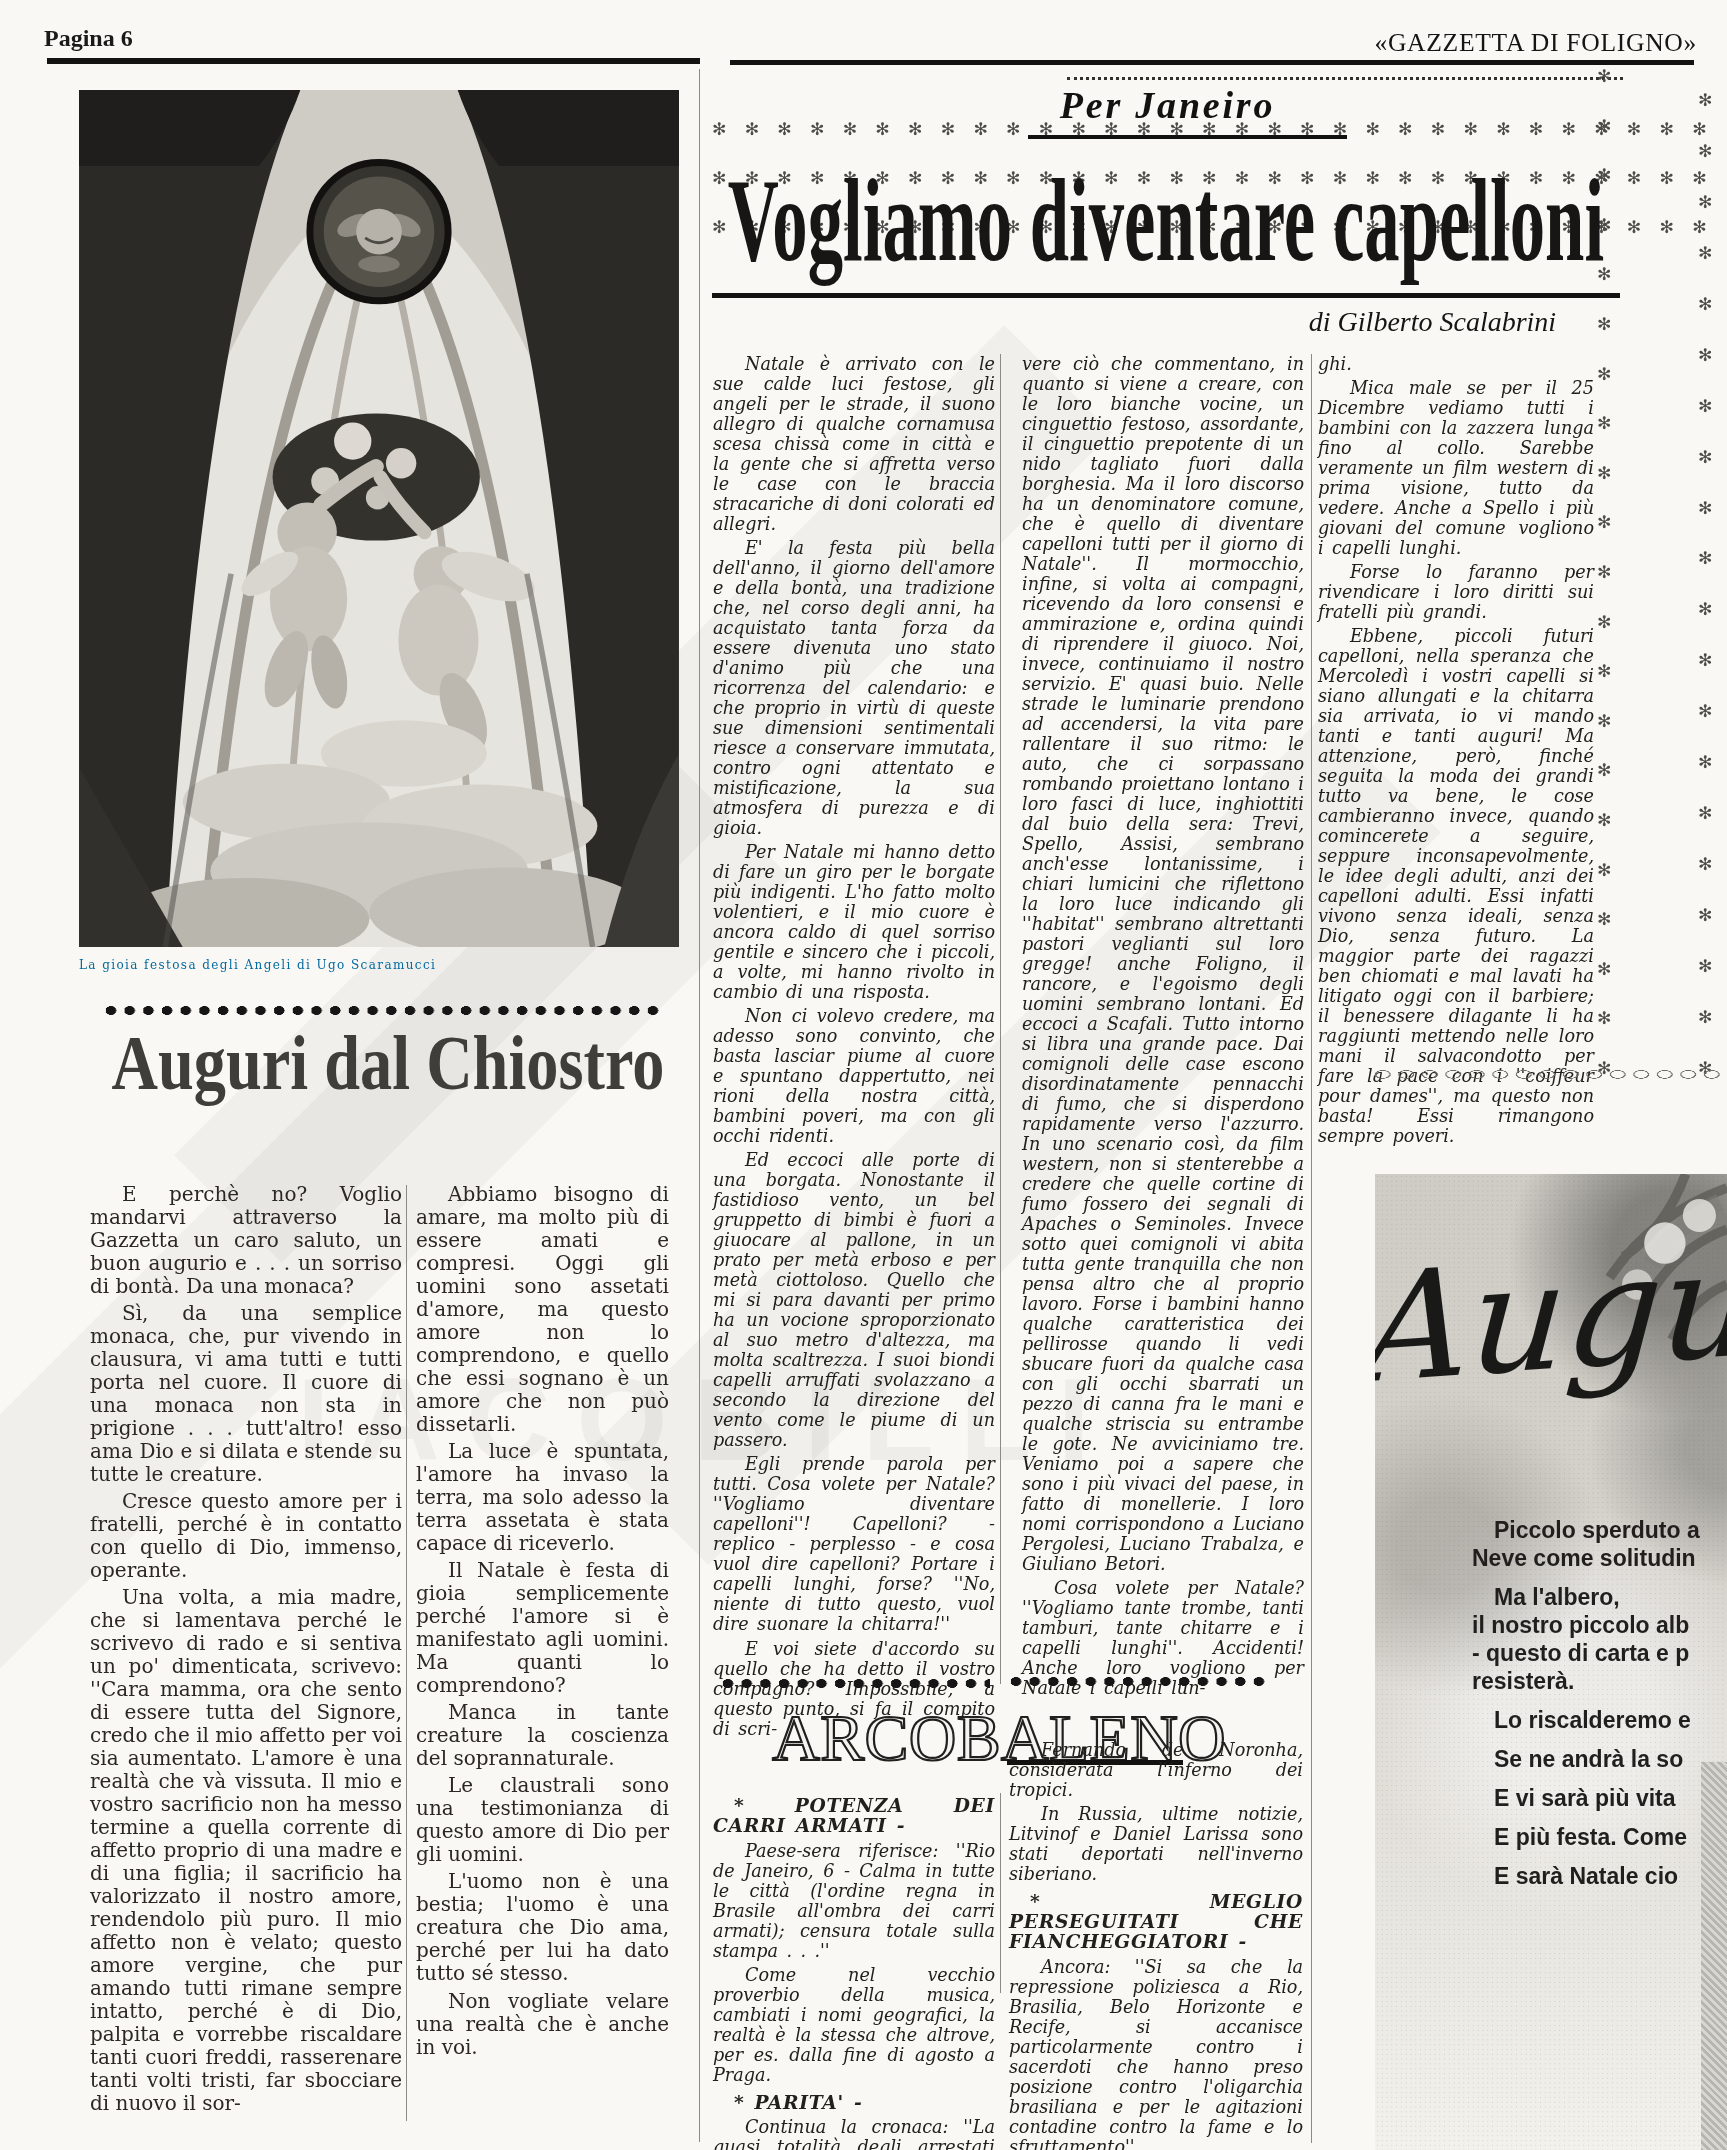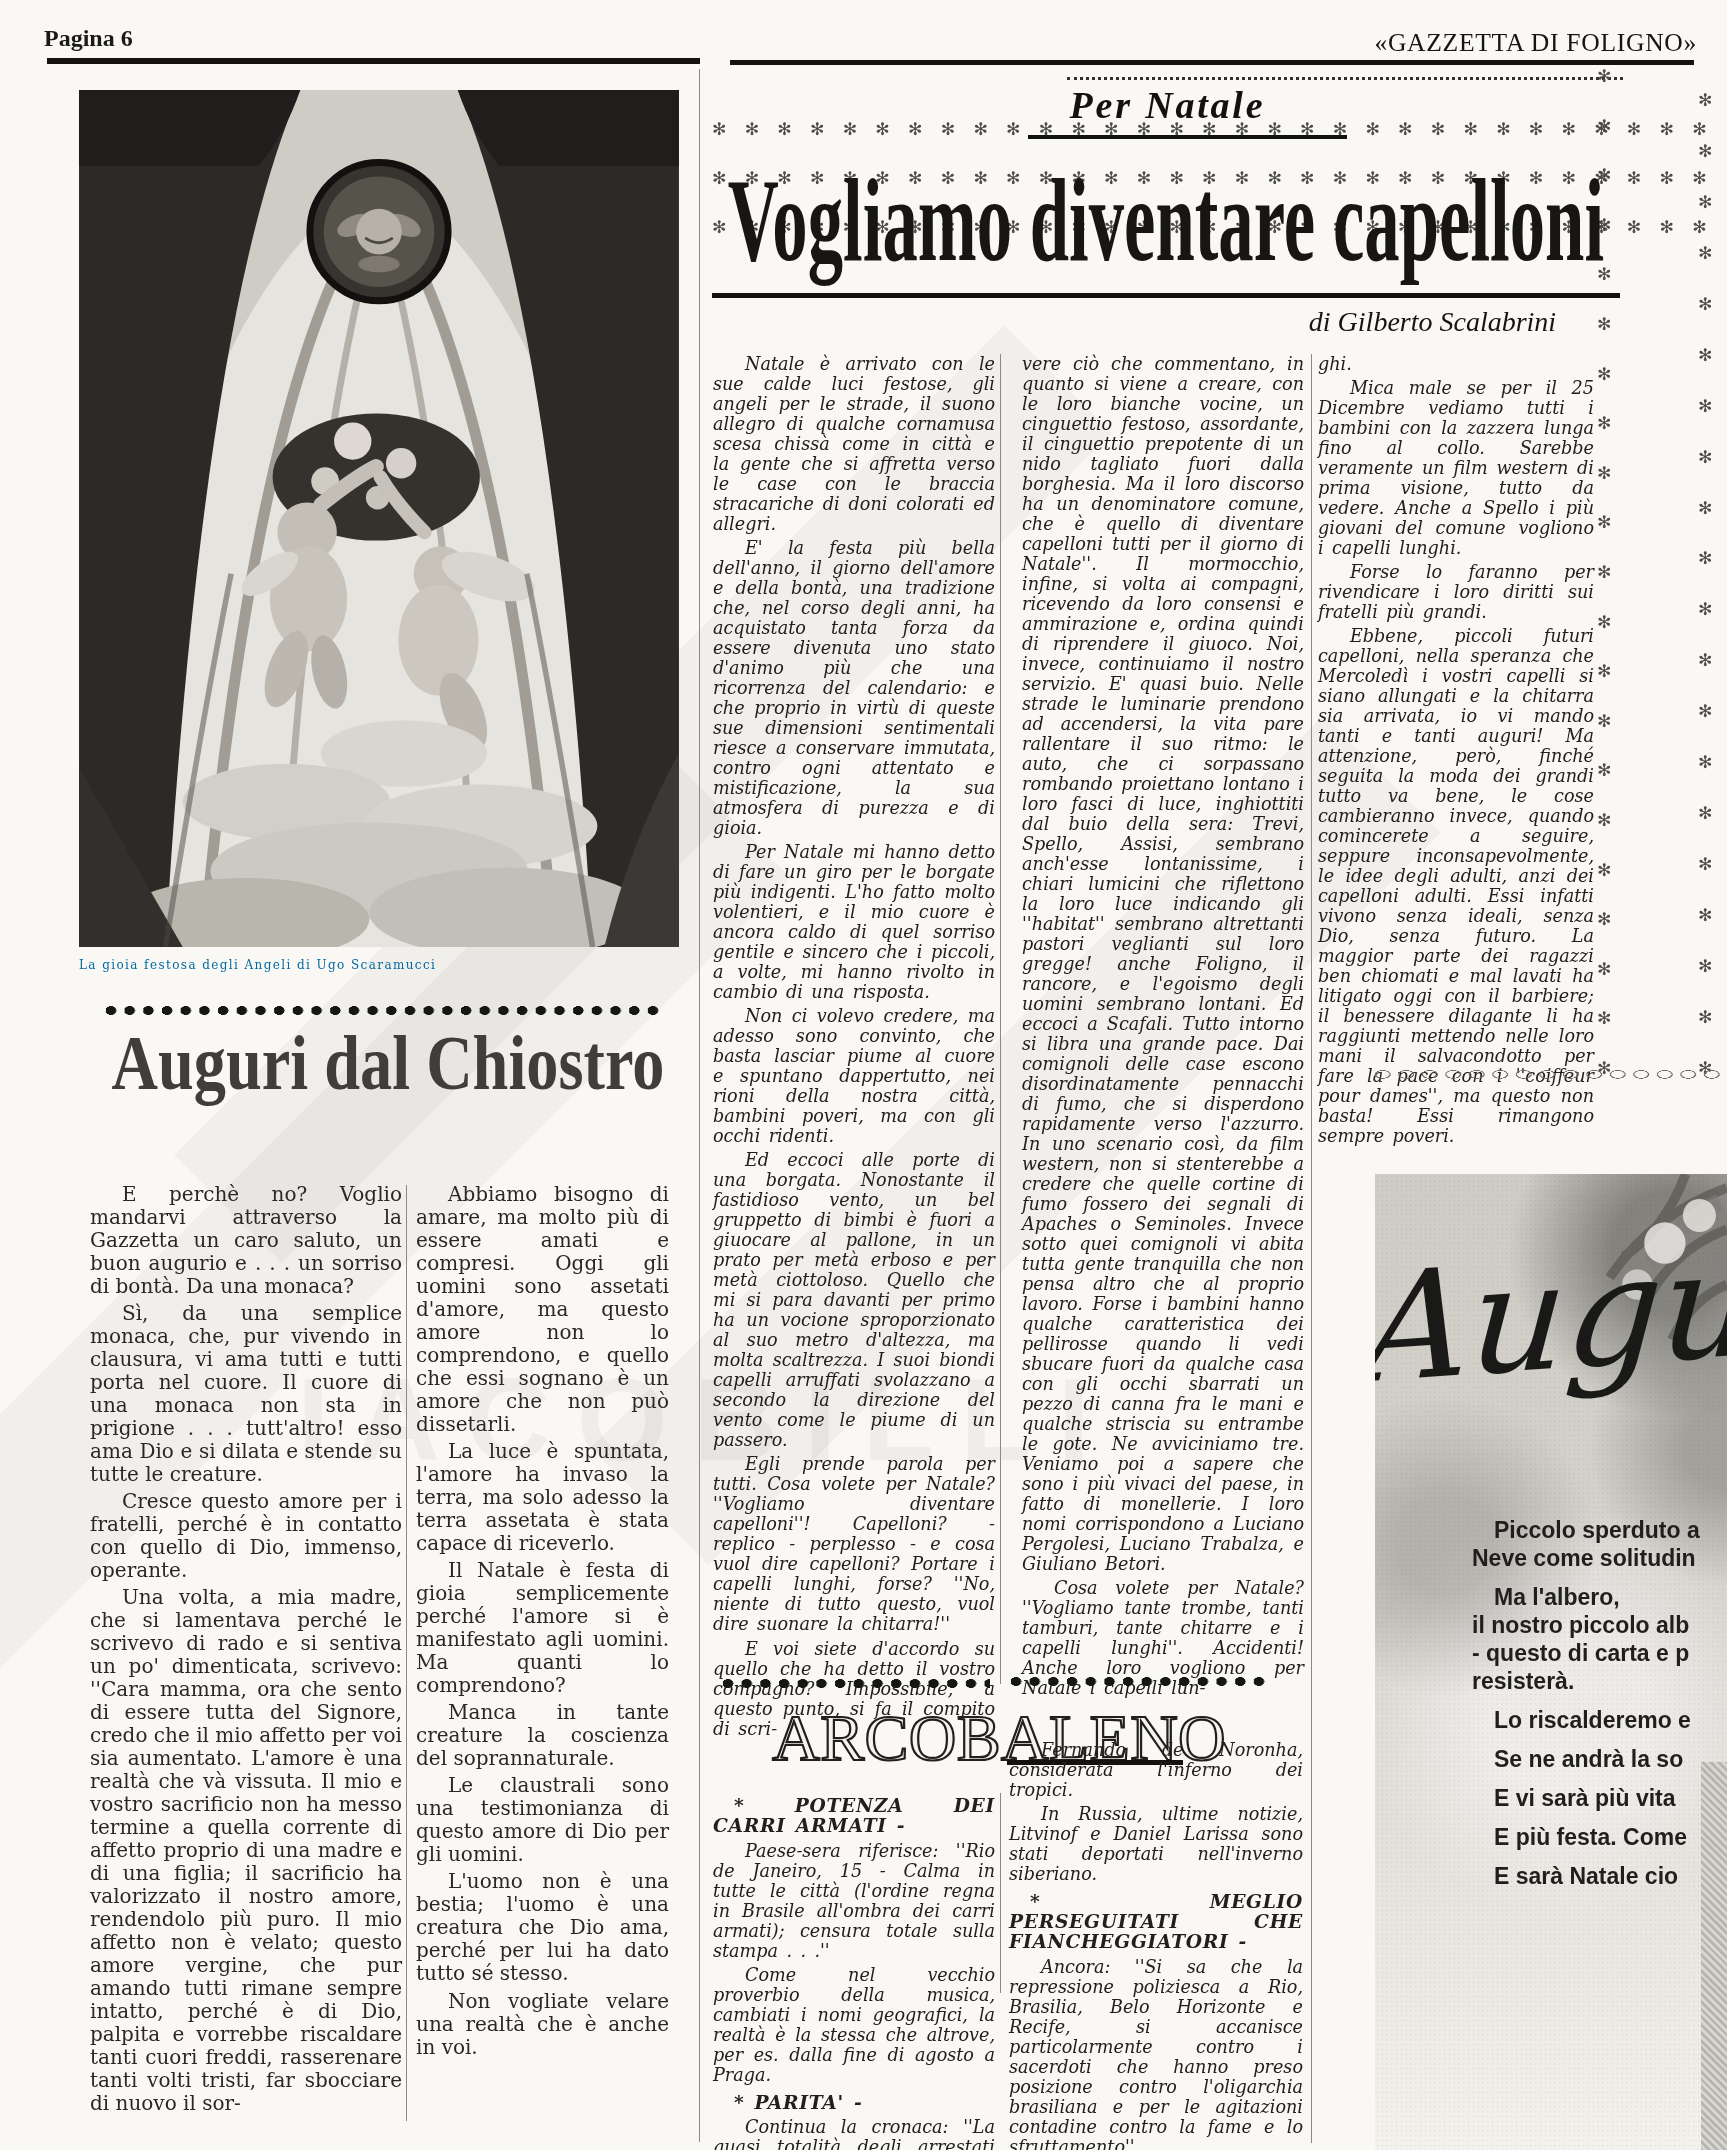--- a/index.html
+++ b/index.html
@@ -152,21 +152,21 @@
         <p data-name="paragraph">Il Natale è festa di gioia semplicemente perché l'amore si è manifestato agli uomini. Ma quanti lo comprendono?</p>
         <p data-name="paragraph">Manca in tante creature la coscienza del soprannaturale.</p>
         <p data-name="paragraph">Le claustrali sono una testimonianza di questo amore di Dio per gli uomini.</p>
         <p data-name="paragraph">L'uomo non è una bestia; l'uomo è una creatura che Dio ama, perché per lui ha dato tutto sé stesso.</p>
         <p data-name="paragraph">Non vogliate velare una realtà che è anche in voi.</p>
       </div>
 
   </div>
 
   <div class="dotline" style="left:1067px;top:77px;width:556px;" data-name="dotted-rule"></div>
-  <div class="kicker" data-name="kicker">Per Natale</div>
+  <div class="kicker" data-name="kicker">Per Janeiro</div>
   <div class="kicker-rule" data-name="kicker-underline"></div>
   <div class="starrow" style="left:712px;top:119px;width:995px;" data-name="star-row">
       <span data-name="star-icon">✻</span>
       <span data-name="star-icon">✻</span>
       <span data-name="star-icon">✻</span>
       <span data-name="star-icon">✻</span>
       <span data-name="star-icon">✻</span>
       <span data-name="star-icon">✻</span>
       <span data-name="star-icon">✻</span>
       <span data-name="star-icon">✻</span>
@@ -338,21 +338,21 @@
   <div class="bead" style="left:1007px;top:1673px;width:264px;" data-name="bead-divider"></div>
 
   <div class="arco-title" data-name="arcobaleno-headline">
     <svg width="484" height="79" viewBox="0 0 700 115">
       <text x="350" y="90" text-anchor="middle" font-family="Liberation Serif, serif" font-size="96" textLength="660" lengthAdjust="spacing" fill="#f5f3ef" stroke="#21201e" stroke-width="3.2" data-name="arcobaleno-title-text">ARCOBALENO</text>
     </svg>
   </div>
   <div class="blackbar" data-name="section-rule"></div>
   <div class="col main-art arco" style="left:713px;top:1788px;width:282px;height:359px;" data-name="arcobaleno-col1">
       <h4 data-name="section-heading">* POTENZA DEI CARRI ARMATI -</h4>
-      <p data-name="paragraph">Paese-sera riferisce: ''Rio de Janeiro, 15 - Calma in tutte le città (l'ordine regna in Brasile all'ombra dei carri armati); censura totale sulla stampa . . .''</p>
+      <p data-name="paragraph">Paese-sera riferisce: ''Rio de Janeiro, 6 - Calma in tutte le città (l'ordine regna in Brasile all'ombra dei carri armati); censura totale sulla stampa . . .''</p>
       <p data-name="paragraph">Come nel vecchio proverbio della musica, cambiati i nomi geografici, la realtà è la stessa che altrove, per es. dalla fine di agosto a Praga.</p>
       <h4 data-name="section-heading">* PARITA' -</h4>
       <p data-name="paragraph">Continua la cronaca: ''La quasi totalità degli arrestati sono deportati nell'isola atlantica di</p>
     </div>
   <div class="col main-art arco" style="left:1009px;top:1740px;width:294px;height:359px;" data-name="arcobaleno-col2">
       <p data-name="paragraph">Fernando de Noronha, considerata l'inferno dei tropici.</p>
       <p data-name="paragraph">In Russia, ultime notizie, Litvinof e Daniel Larissa sono stati deportati nell'inverno siberiano.</p>
       <h4 data-name="section-heading">* MEGLIO PERSEGUITATI CHE FIANCHEGGIATORI -</h4>
       <p data-name="paragraph">Ancora: ''Si sa che la repressione poliziesca a Rio, Brasilia, Belo Horizonte e Recife, si accanisce particolarmente contro i sacerdoti che hanno preso posizione contro l'oligarchia brasiliana e per le agitazioni contadine contro la fame e lo sfruttamento''.</p>
     </div>

